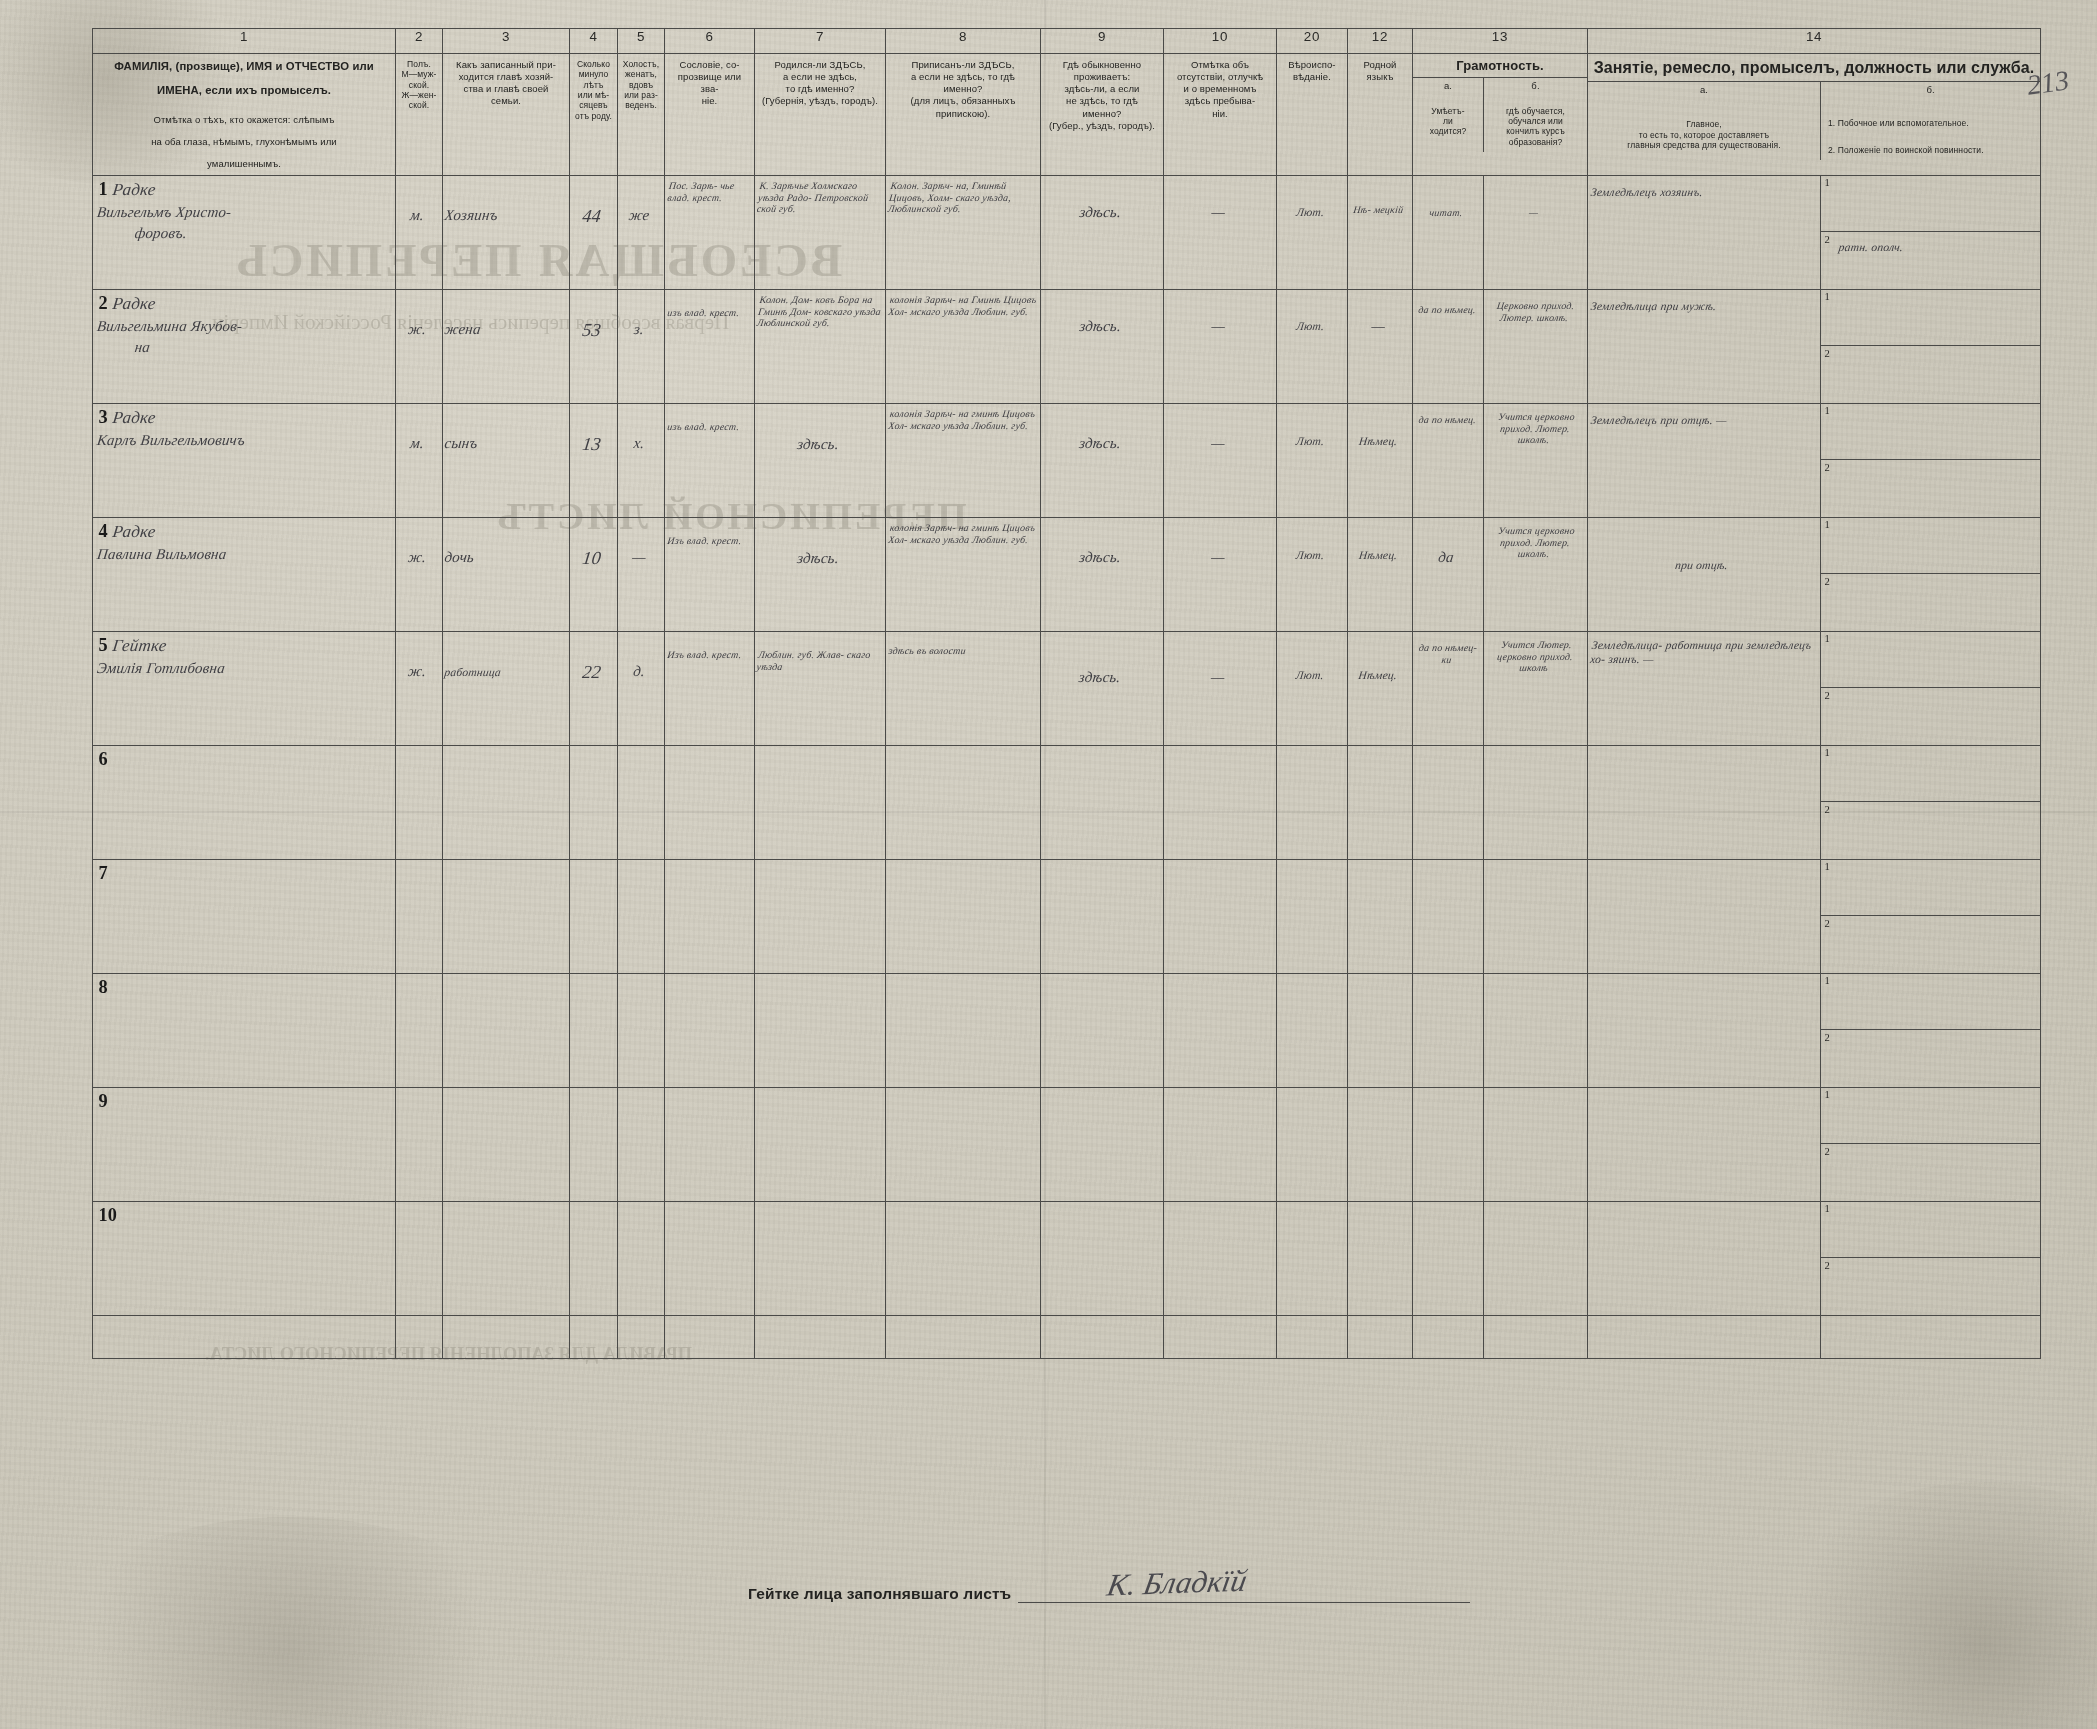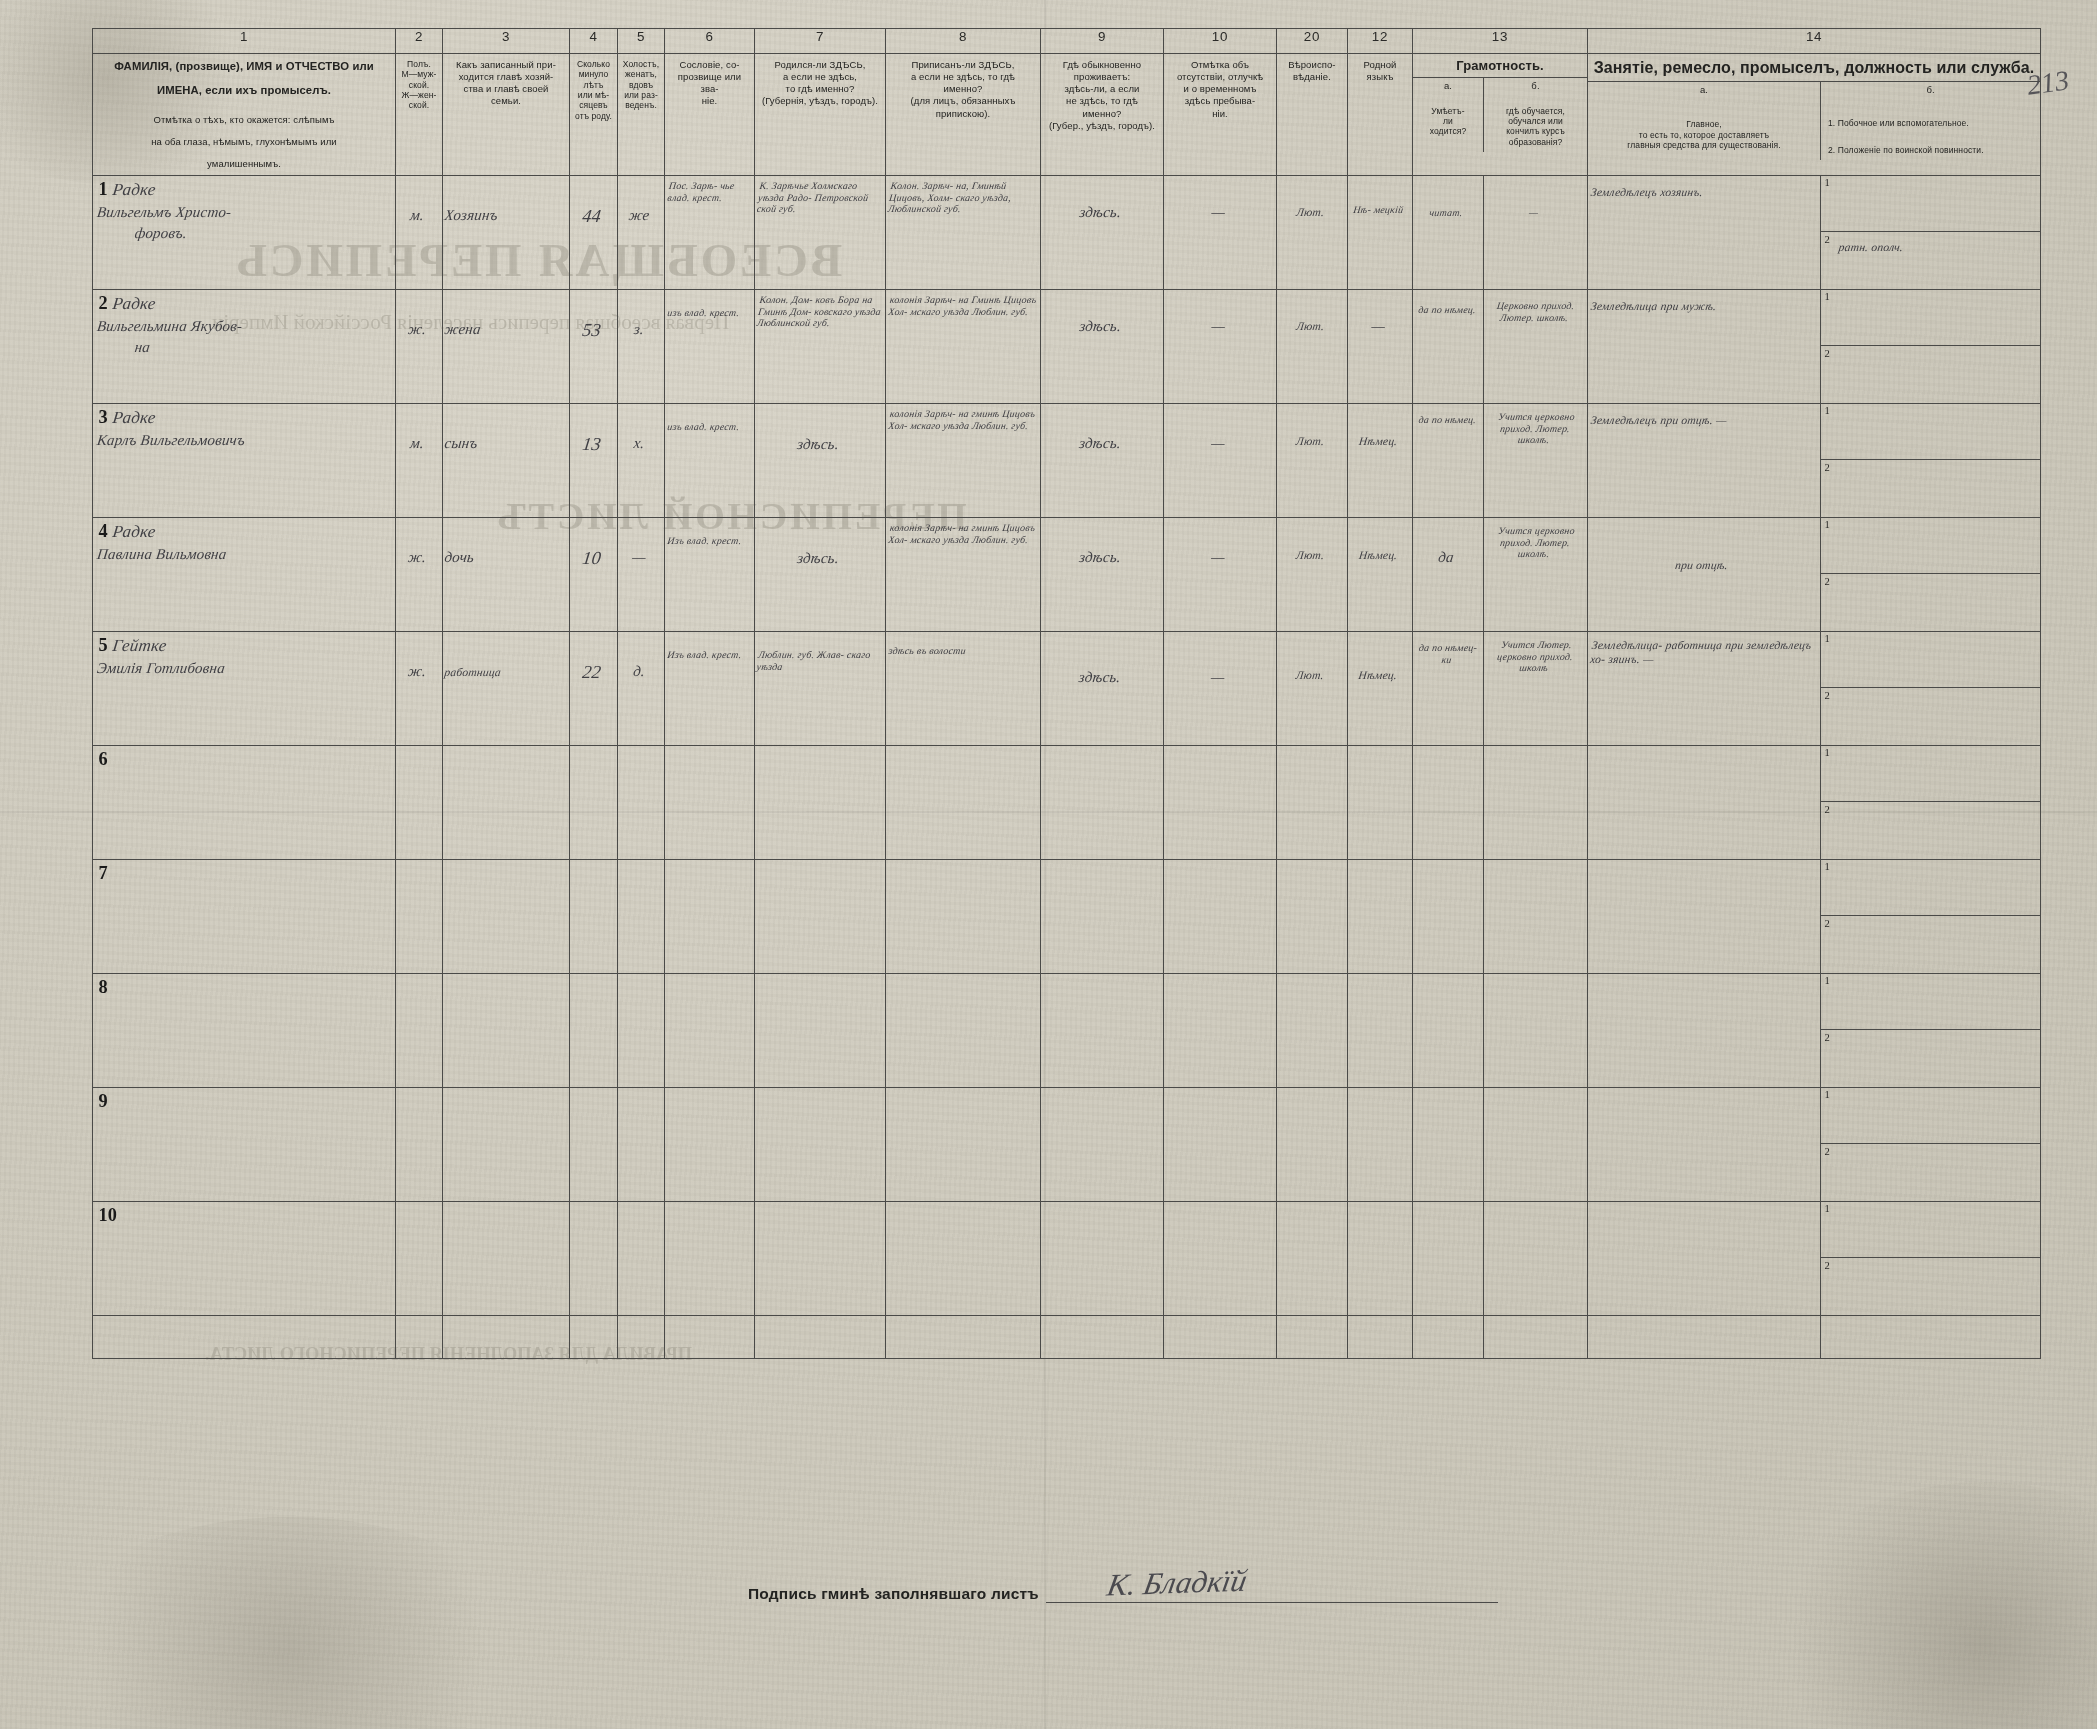--- a/index.html
+++ b/index.html
@@ -793,17 +793,17 @@
         <td></td>
         <td></td>
         <td></td>
         <td></td>
       </tr>
     </tbody>
       </table>
   </div>
 
   <div id="footer">
-    <span>Подпись гминѣ заполнявшаго листъ</span><span class="line"></span>
+    <span>Гейтке лица заполнявшаго листъ</span><span class="line"></span>
   </div>
   <div id="sigscript">К. Бладкїй</div>
 </div>
 
 
 </body></html>

